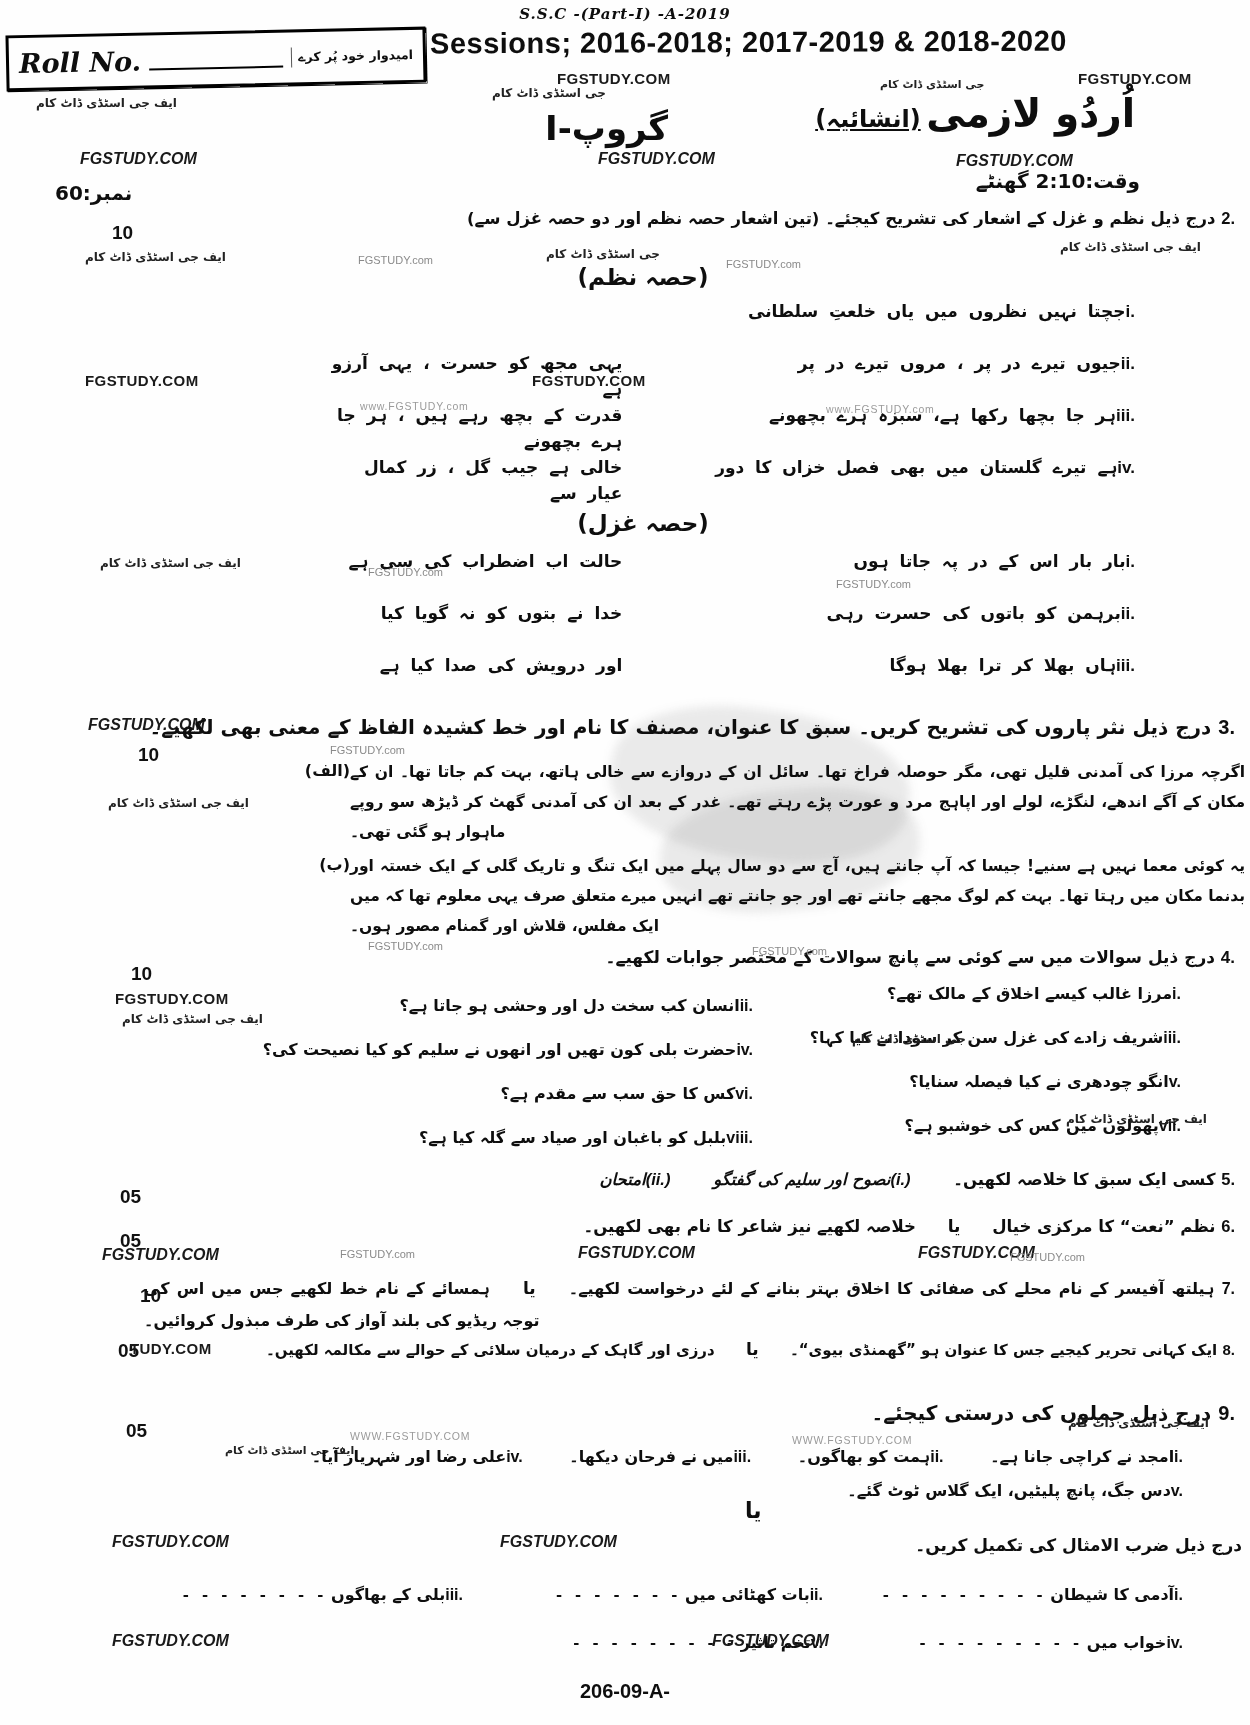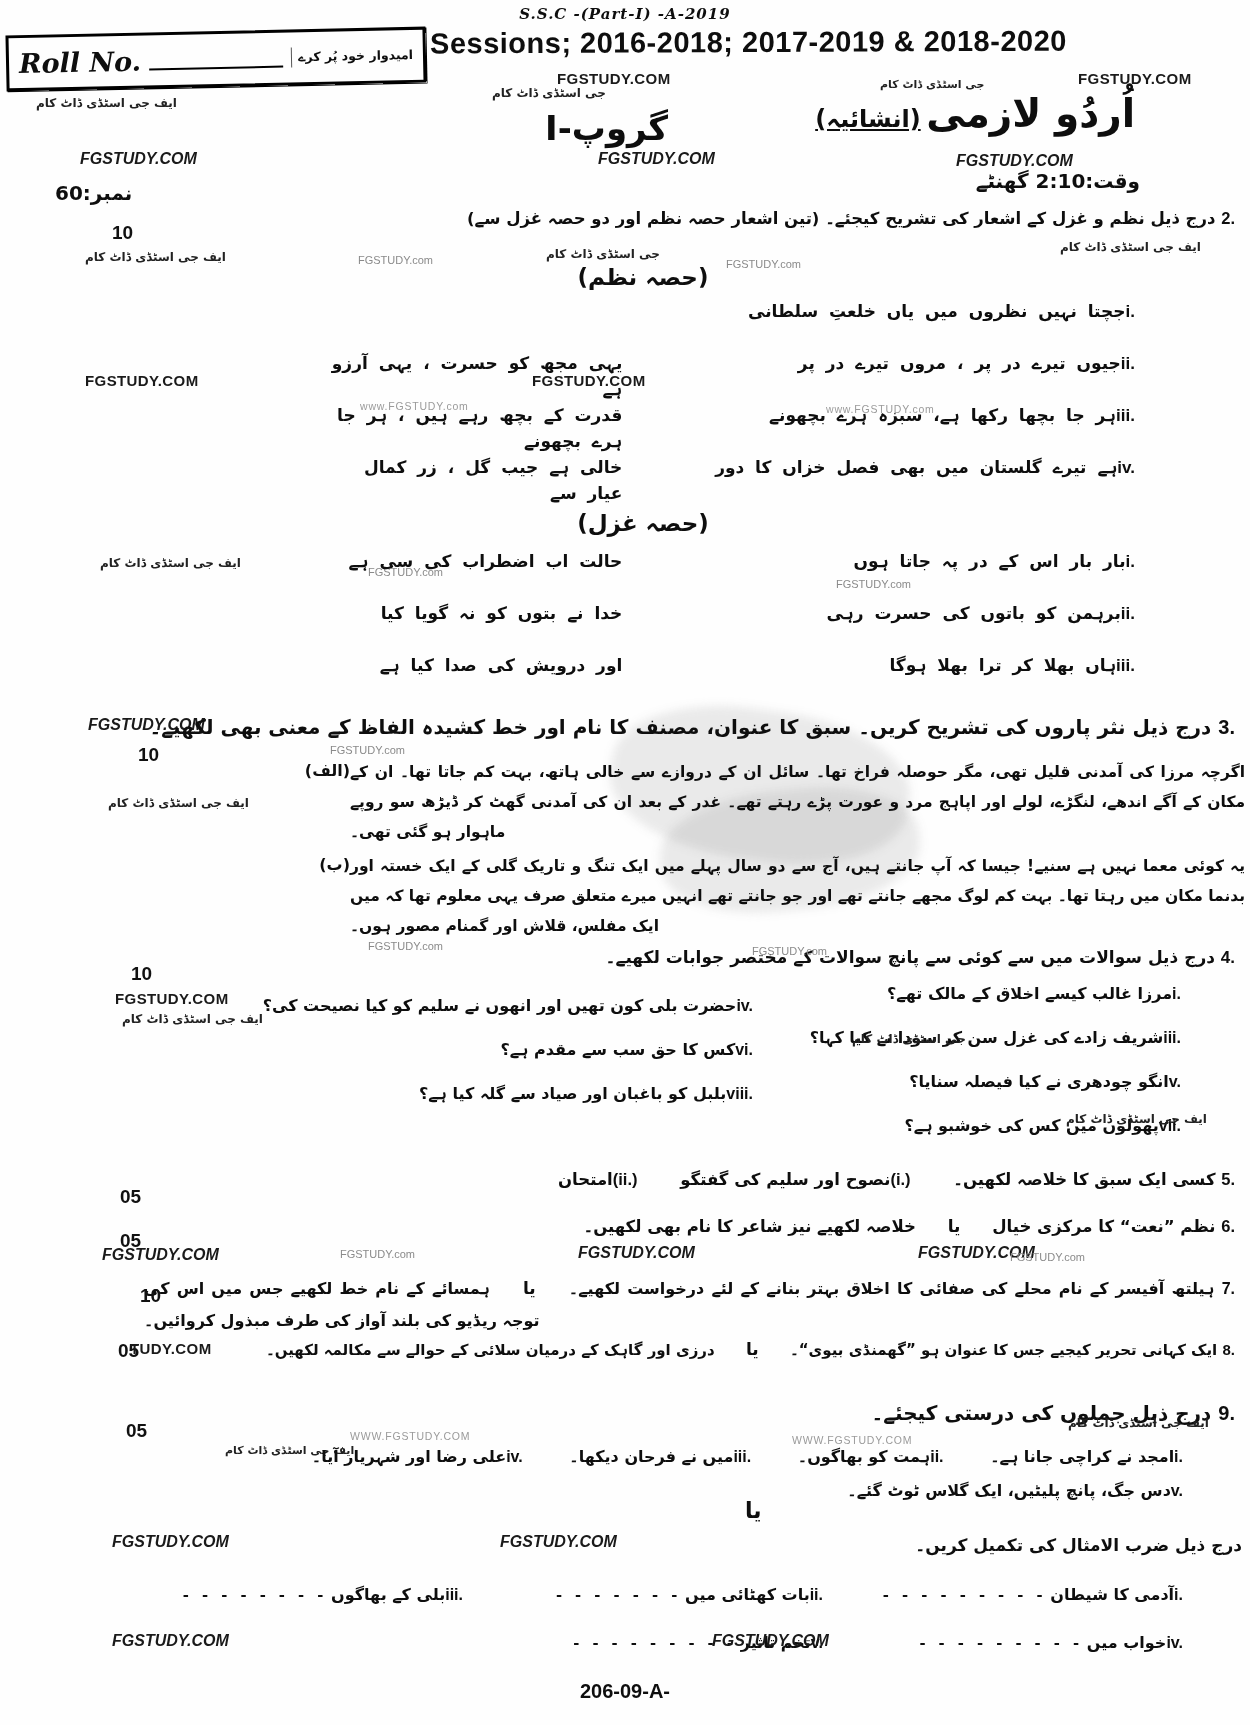--- a/index.html
+++ b/index.html
@@ -19,21 +19,21 @@
   
   .part{display:flex;align-items:flex-start;direction:ltr;}
   .part-label{direction:rtl;font-weight:bold;font-size:16px;width:62px;flex:0 0 62px;padding-top:2px;}
   .part-text{flex:1;direction:rtl;font-weight:bold;font-size:15.5px;line-height:1.95;
              text-align:justify;text-align-last:left;}
   
   .qcol{direction:rtl;text-align:right;font-size:16px;}
   .qcol .item{margin-bottom:25px;white-space:nowrap;font-weight:bold;}
   
   .optrow{direction:rtl;white-space:nowrap;text-align:right;font-weight:bold;}
-  .optrow .gap{margin-inline-start:30px;}
+  .optrow .gap{margin-inline-start:30px;font-style:italic;}
   .or-word{margin:0 26px;font-size:17px;}
   
   .jpara{direction:rtl;font-weight:bold;font-size:16px;line-height:1.95;text-align:justify;text-align-last:left;}
   
   .q9row{direction:rtl;font-weight:bold;font-size:16px;line-height:2.1;text-align:right;}
   .q9row .s-item{margin-inline-end:34px;white-space:nowrap;}
   
   .prov-grid{display:grid;grid-template-columns:1fr 1fr 1fr;direction:rtl;row-gap:28px;column-gap:40px;}
   .prov{direction:rtl;font-weight:bold;font-size:16px;white-space:nowrap;}
   .blank{font-family:"Liberation Mono",monospace;font-weight:bold;letter-spacing:1px;margin-inline-start:6px;}
@@ -179,20 +179,21 @@
   <div class="abs wm-lower" style="left:752px;top:945px;">FGSTUDY.com</div>
 
   <div class="abs qcol" style="right:62px;top:984px;width:560px;">
     <div class="item"><span class="num">i.</span><span>مرزا غالب کیسے اخلاق کے مالک تھے؟</span></div>
     <div class="item"><span class="num">iii.</span><span>شریف زادے کی غزل سن کر سودا نے کیا کہا؟</span></div>
     <div class="item"><span class="num">v.</span><span>انگو چودھری نے کیا فیصلہ سنایا؟</span></div>
     <div class="item"><span class="num">vii.</span><span>پھولوں میں کس کی خوشبو ہے؟</span></div>
   </div>
 
   <div class="abs qcol" style="right:490px;top:996px;width:460px;">
+    <div class="item"><span class="num">ii.</span><span>انسان کب سخت دل اور وحشی ہو جاتا ہے؟</span></div>
     <div class="item"><span class="num">iv.</span><span>حضرت بلی کون تھیں اور انھوں نے سلیم کو کیا نصیحت کی؟</span></div>
     <div class="item"><span class="num">vi.</span><span>کس کا حق سب سے مقدم ہے؟</span></div>
     <div class="item"><span class="num">viii.</span><span>بلبل کو باغبان اور صیاد سے گلہ کیا ہے؟</span></div>
   </div>
 
   <div class="abs wm-urdu" style="left:122px;top:1012px;">ایف جی اسٹڈی ڈاٹ کام</div>
   <div class="abs wm-urdu" style="left:852px;top:1032px;">جی اسٹڈی ڈاٹ کام</div>
   <div class="abs wm-urdu" style="left:1066px;top:1112px;">ایف جی اسٹڈی ڈاٹ کام</div>
 
   <div class="abs optrow" style="right:8px;top:1170px;font-size:16.5px;">

